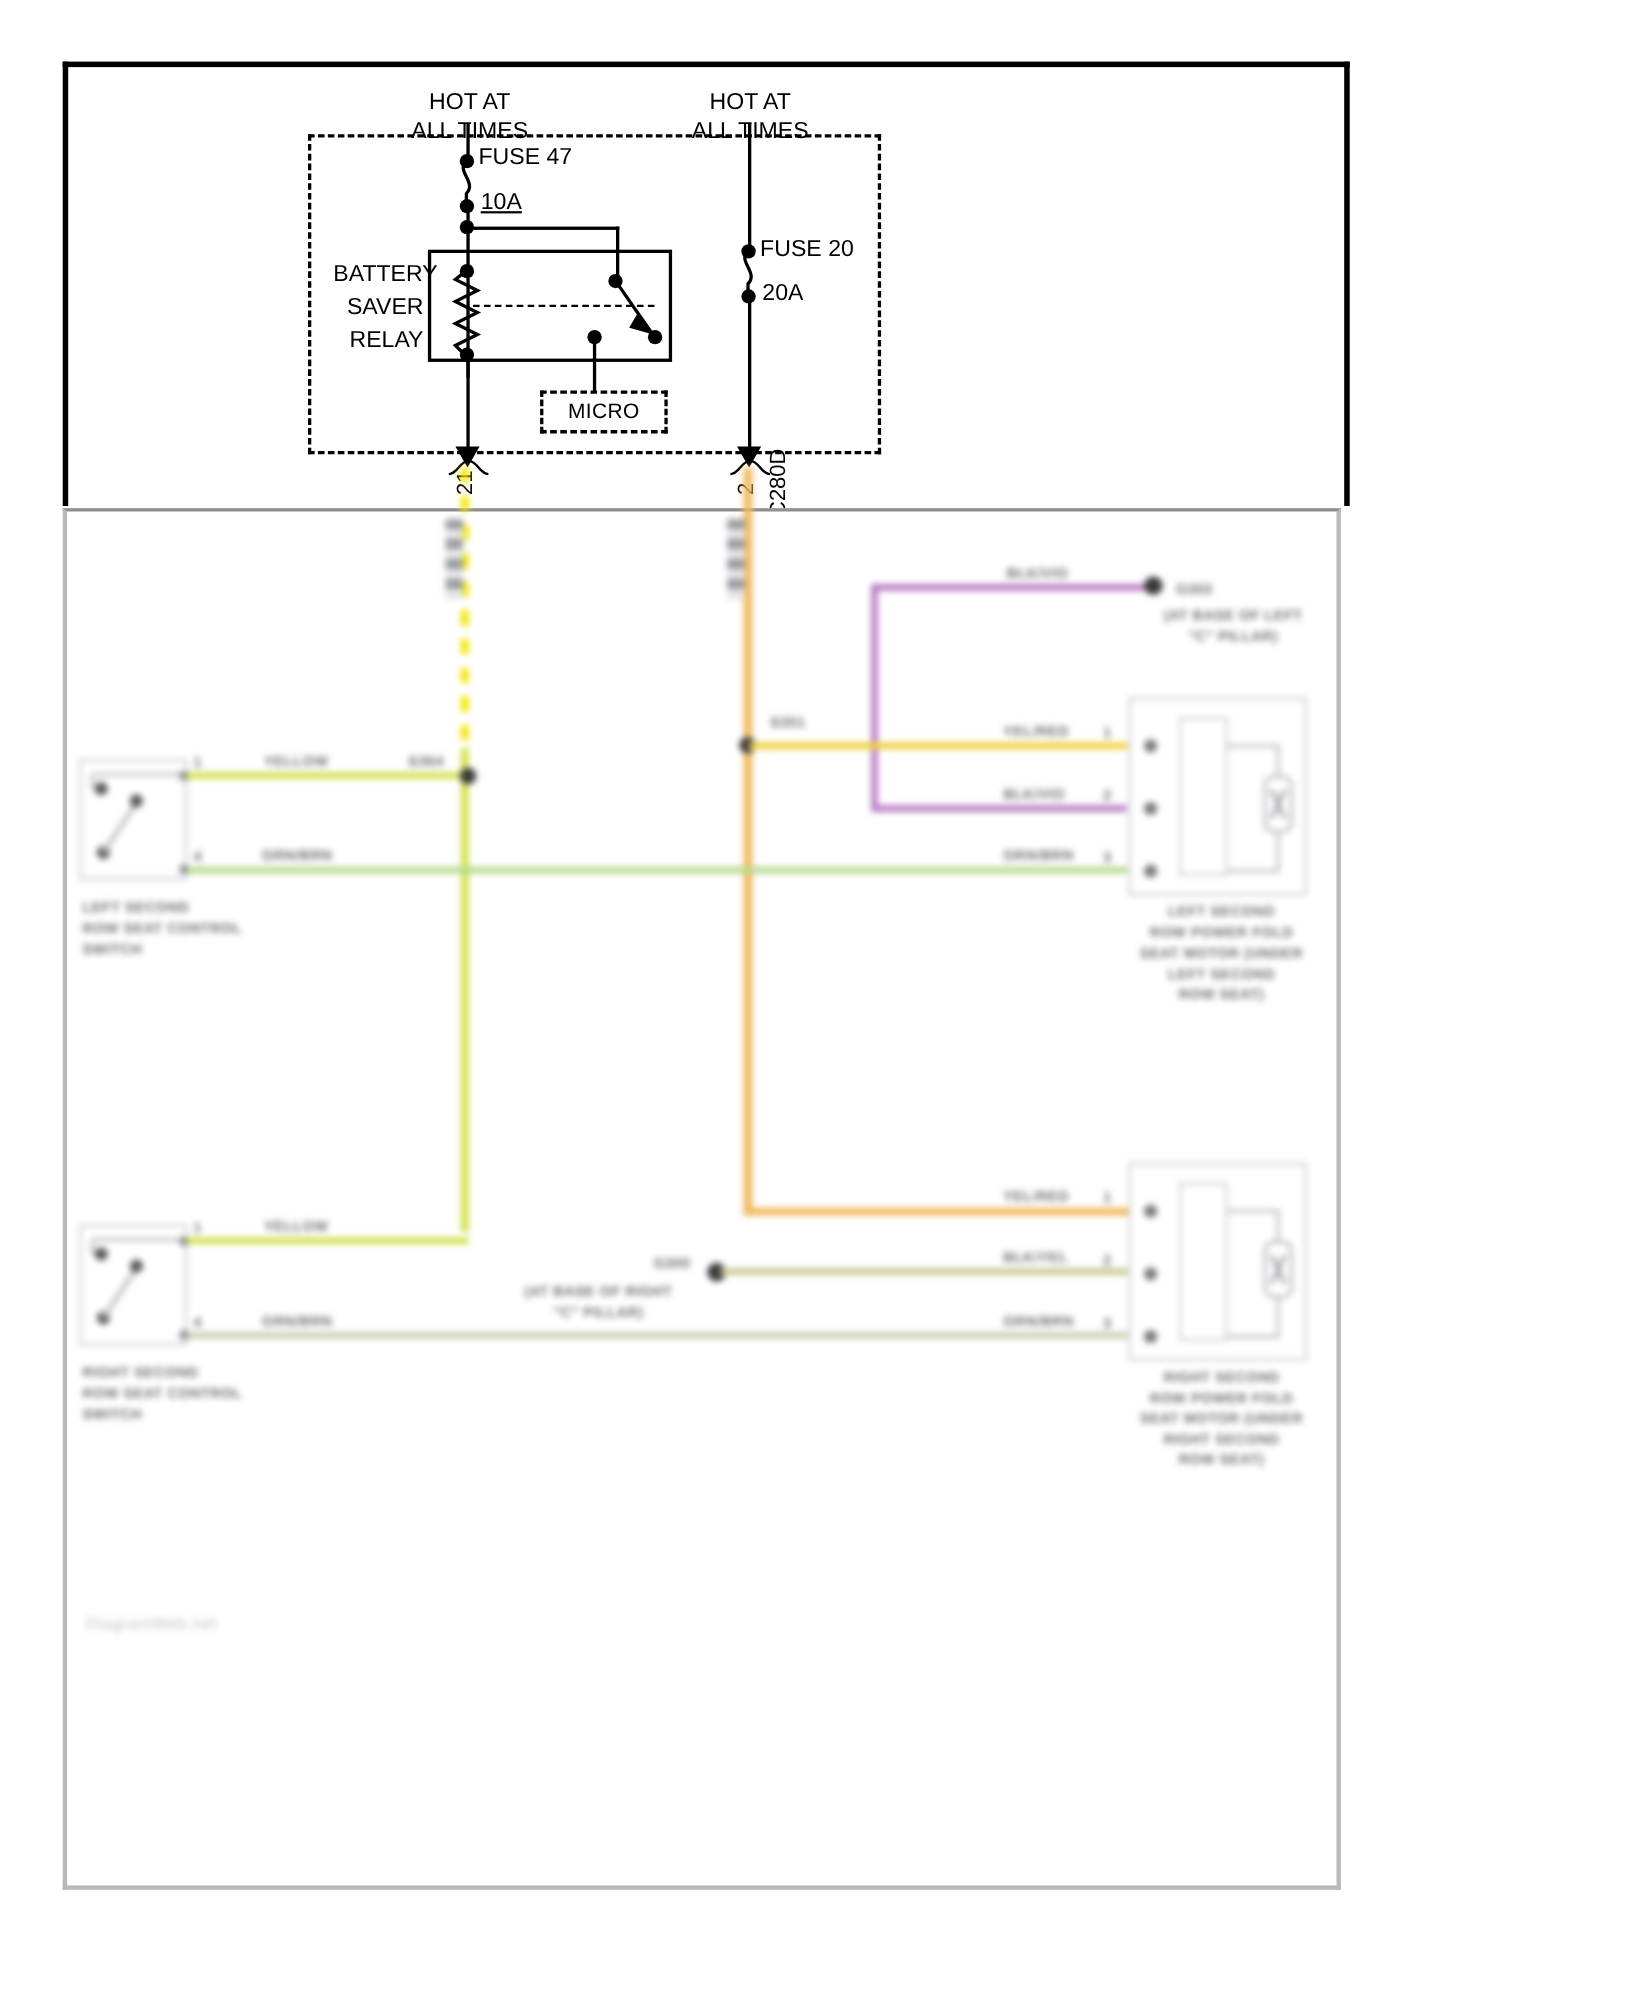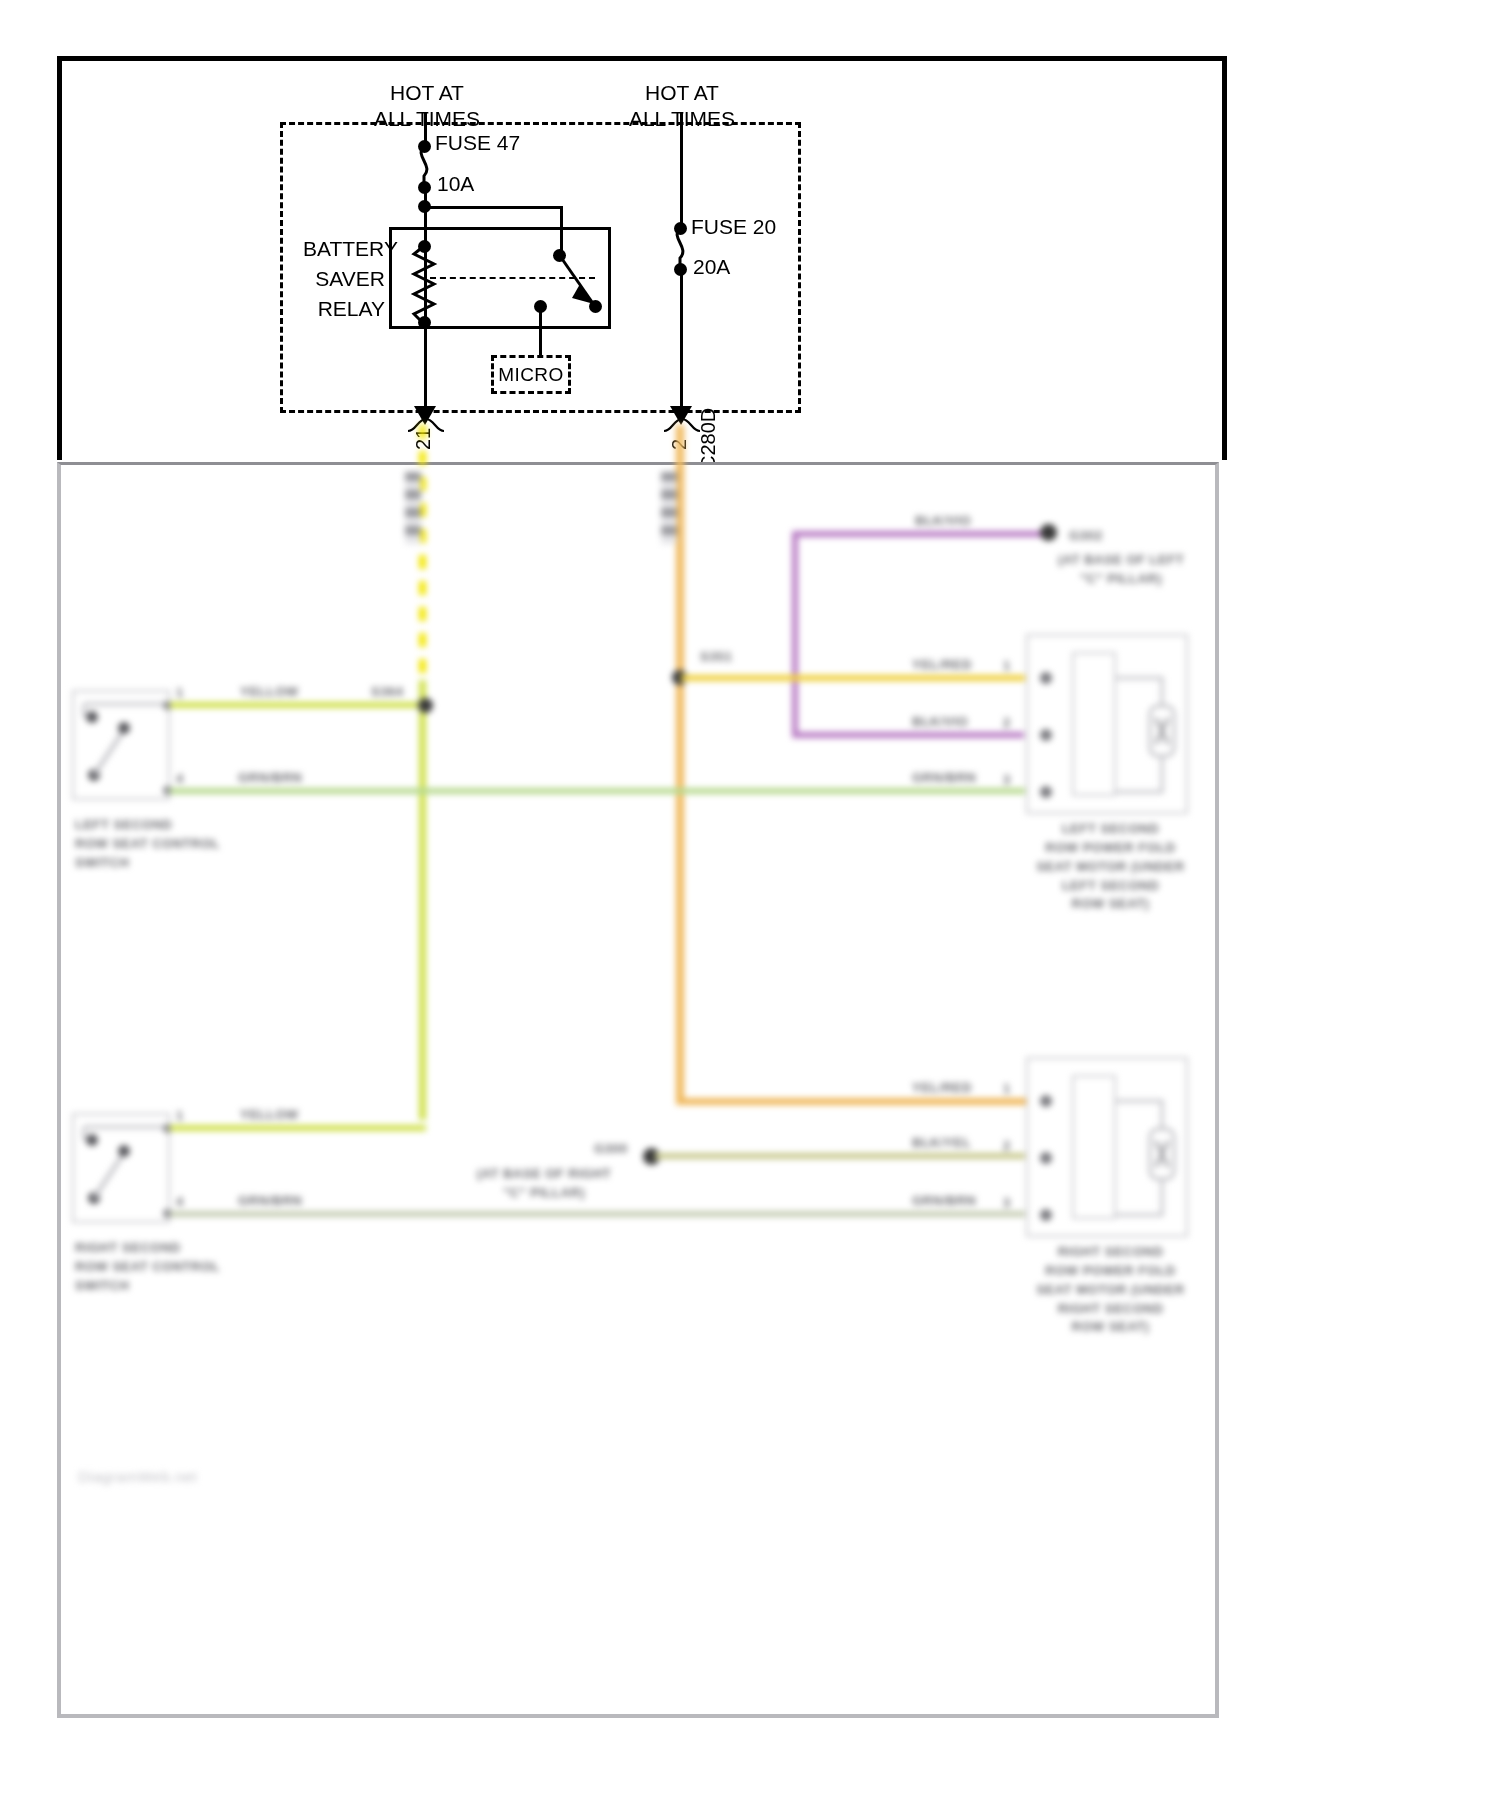--- a/index.html
+++ b/index.html
@@ -27,21 +27,21 @@
   .lbl{position:absolute;white-space:pre;color:#000;}
   .sjb-box{
     position:absolute;left:280px;top:122px;width:521px;height:291px;
     border:3px dashed #000;box-sizing:border-box;
   }
   .relay-box{
     position:absolute;left:389px;top:227px;width:222px;height:102px;
     border:3px solid #000;box-sizing:border-box;background:transparent;
   }
   .micro-box{
-    position:absolute;left:491px;top:355px;width:80px;height:39px;
+    position:absolute;left:491px;top:355px;width:116px;height:39px;
     border:3px dashed #000;box-sizing:border-box;
     display:flex;align-items:center;justify-content:center;
     font-size:19px;letter-spacing:.4px;
   }
   .relay-dash{
     position:absolute;left:430px;top:277px;width:165px;height:0;
     border-top:2px dashed #000;
   }
 
   
@@ -71,21 +71,21 @@
 
 
   <div class="wire vline" style="left:424px;top:112px;height:36px;"></div>
   <div class="dot" style="left:418px;top:140px;"></div>
 
   <svg width="40" height="42" style="position:absolute;left:407px;top:146px;">
     <path d="M17 1 C 7 9, 27 20, 17 30 L17 40" stroke="#000" stroke-width="3" fill="none"></path>
   </svg>
   <div class="dot" style="left:418px;top:181px;"></div>
   <div class="lbl" style="left:435px;top:131px;font-size:21px;">FUSE 47</div>
-  <div class="lbl" style="left:437px;top:172px;font-size:21px;">10A</div>
+  <div class="lbl" style="left:437px;top:172px;font-size:21px;text-decoration:underline;">10A</div>
 
   <div class="wire vline" style="left:424px;top:188px;height:155px;"></div>
   <div class="dot" style="left:418px;top:200px;"></div>
 
   <div class="wire hline" style="left:424px;top:206px;width:139px;"></div>
   <div class="wire vline" style="left:560px;top:206px;height:47px;"></div>
 
   <div class="relay-box"></div>
   <div class="relay-dash"></div>
   <div class="lbl" style="left:303px;top:234px;font-size:21px;line-height:1.44;text-align:right;width:82px;">BATTERY

